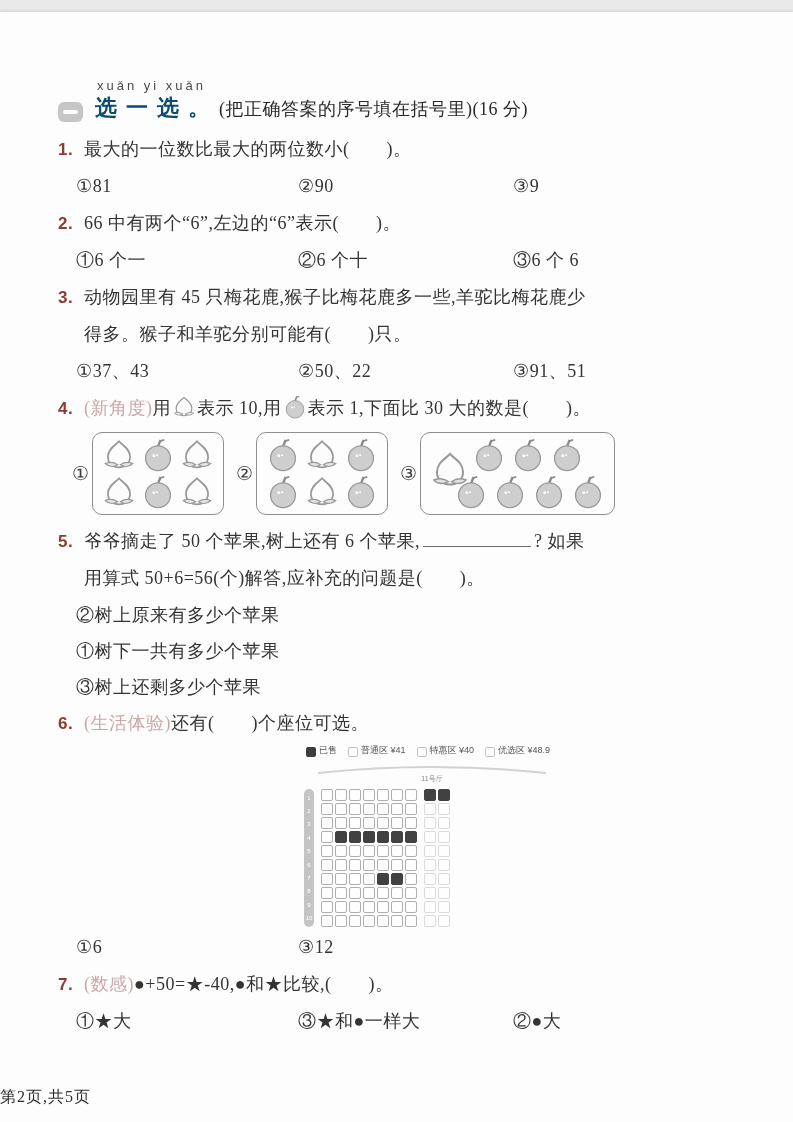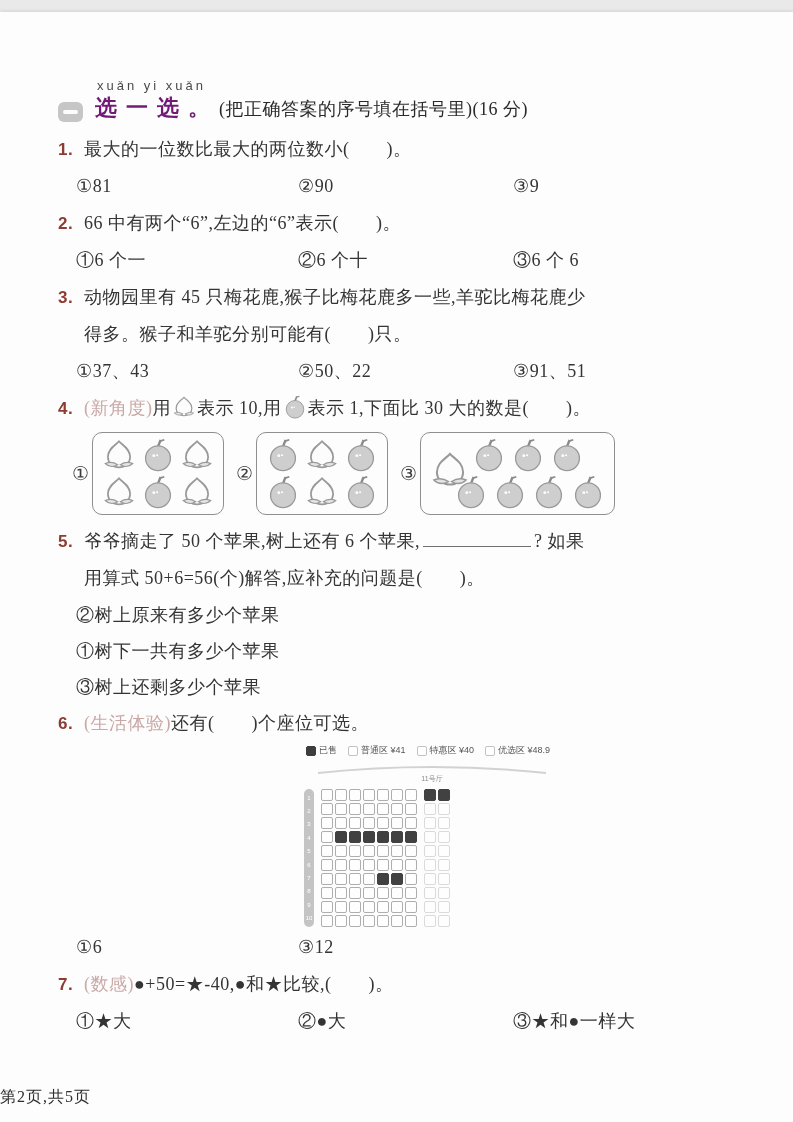--- a/index.html
+++ b/index.html
@@ -9,21 +9,21 @@
     box-shadow:0 0 4px rgba(0,0,0,.15);
   }
   .content{position:absolute;top:66px;left:58px;width:688px;}
 
   
   .sec-header{display:flex;align-items:flex-start;margin-bottom:8px;}
   .badge{width:25px;height:20px;background:#c6c6c6;border-radius:6px;position:relative;margin:24px 12px 0 0;flex:0 0 auto;}
   .badge-bar{position:absolute;left:5px;right:5px;top:8px;height:4px;background:#fdfdfd;border-radius:2px;}
   .pinyin{font-family:"Liberation Sans","DejaVu Sans",sans-serif;font-size:13px;color:#4a4a4a;letter-spacing:3px;margin-left:2px;}
   .title-line{white-space:nowrap;}
-  .sec-title{font-size:22px;font-weight:bold;letter-spacing:9px;color:#701a75;}
+  .sec-title{font-size:22px;font-weight:bold;letter-spacing:9px;color:#0c4a6e;}
   .sec-subtitle{font-size:18px;color:#2a2a2a;letter-spacing:.5px;}
 
   
   .q-line{display:flex;line-height:37px;font-size:18px;letter-spacing:.5px;}
   .q-num{flex:0 0 26px;font-family:"Liberation Sans","DejaVu Sans",sans-serif;font-weight:bold;font-size:17px;color:#8d3c32;}
   .q-text{flex:1;}
   .q-tag{color:#c9a9a6;}
   .options-row{display:flex;padding-left:18px;line-height:37px;font-size:18px;letter-spacing:.5px;}
   .options-row > span:nth-child(1){width:222px;}
   .options-row > span:nth-child(2){width:215px;}
@@ -41,21 +41,21 @@
   .leading-fruit svg{width:40px;height:40px;}
   .fruit-col{display:flex;flex-direction:column;gap:3px;}
   .fruit-row{display:flex;gap:5px;}
   .fruit-row.shift-left{margin-left:-18px;}
   .fruit{width:34px;height:34px;}
   .fruit svg{width:34px;height:34px;}
 
   
   .cinema{margin:2px 0 2px 246px;width:300px;font-family:"Liberation Sans","DejaVu Sans",sans-serif;}
   .legend{display:flex;gap:11px;align-items:center;font-size:9px;color:#555;margin:2px 0 7px 2px;white-space:nowrap;}
-  .legend-item{display:flex;align-items:center;gap:3px;}
+  .legend-item{display:flex;align-items:flex-end;gap:3px;}
   .sq{width:8px;height:8px;border:1px solid #c2c2c2;border-radius:2px;background:#fff;display:inline-block;}
   .sq.sold{background:#3d3d3d;border-color:#3d3d3d;}
   .screen{display:block;margin-left:12px;}
   .hall{width:232px;margin-left:12px;text-align:center;font-size:7px;color:#8a8a8a;margin-bottom:5px;}
   .seat-area{display:flex;gap:7px;align-items:stretch;}
   .row-bar{width:10px;background:#c4c4c4;border-radius:5px;display:flex;flex-direction:column;justify-content:space-around;align-items:center;color:#fff;font-size:6px;line-height:1;padding:2px 0;}
   .seat-grid{display:flex;flex-direction:column;gap:2px;}
   .seat-row{display:flex;gap:2px;}
   .seat{width:10px;height:10px;border:1px solid #aeaeae;border-radius:2px;background:#fefefe;box-sizing:content-box;}
   .seat.faint{border-color:#dadada;}
@@ -485,21 +485,21 @@
 
     <div class="question">
       <div class="q-line">
         <span class="q-num">7.</span>
         <span class="q-text">
           <span class="q-tag">(数感)</span><span>●+50=★-40,●和★比较,(　　)。</span>
         </span>
       </div>
       <div class="options-row">
         <span>①★大</span>
+        <span>③★和●一样大</span>
         <span>②●大</span>
-        <span>③★和●一样大</span>
       </div>
     </div>
 
   </div>
 
   <div class="footer">第2页,共5页</div>
 </div>
 
 </body></html>

